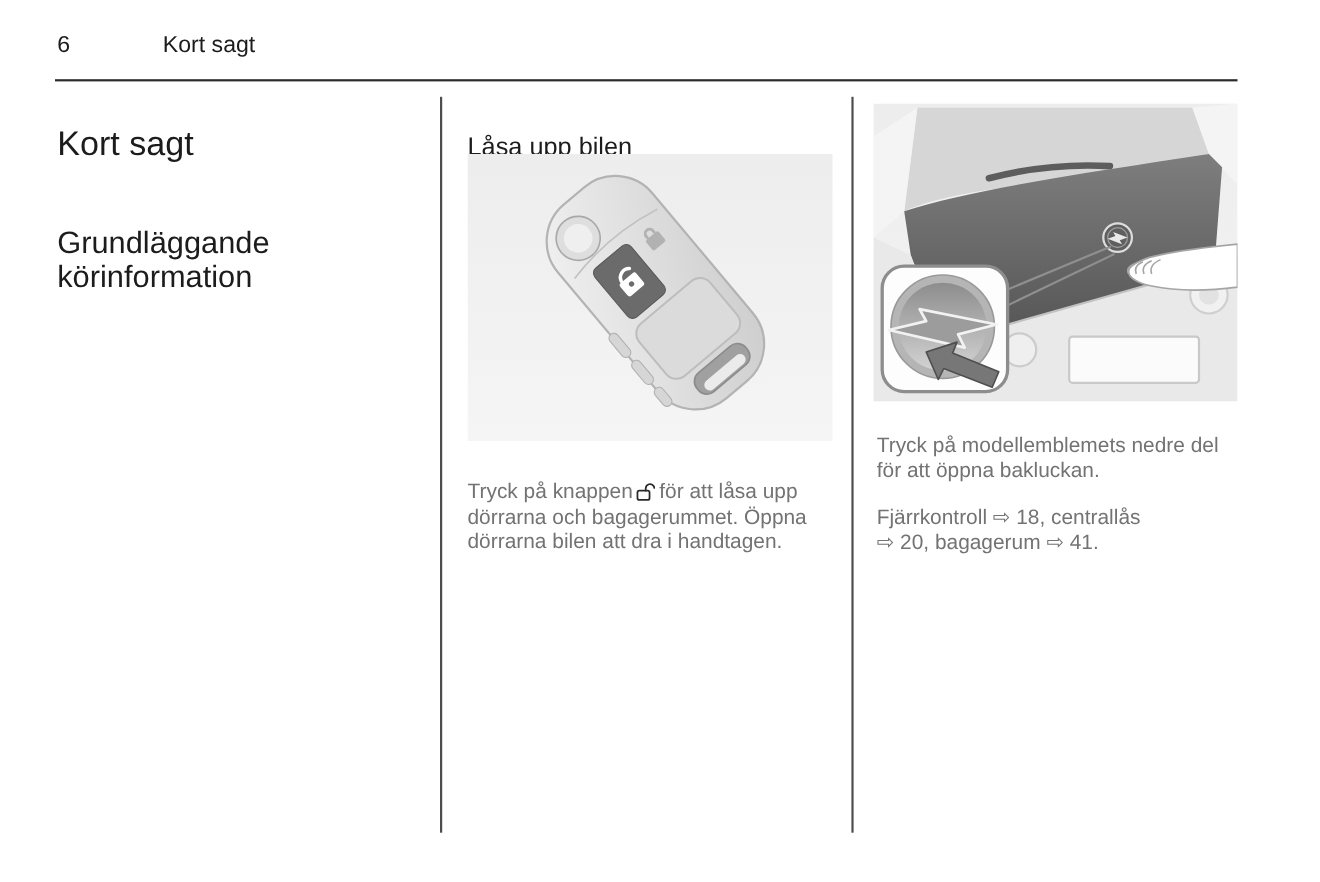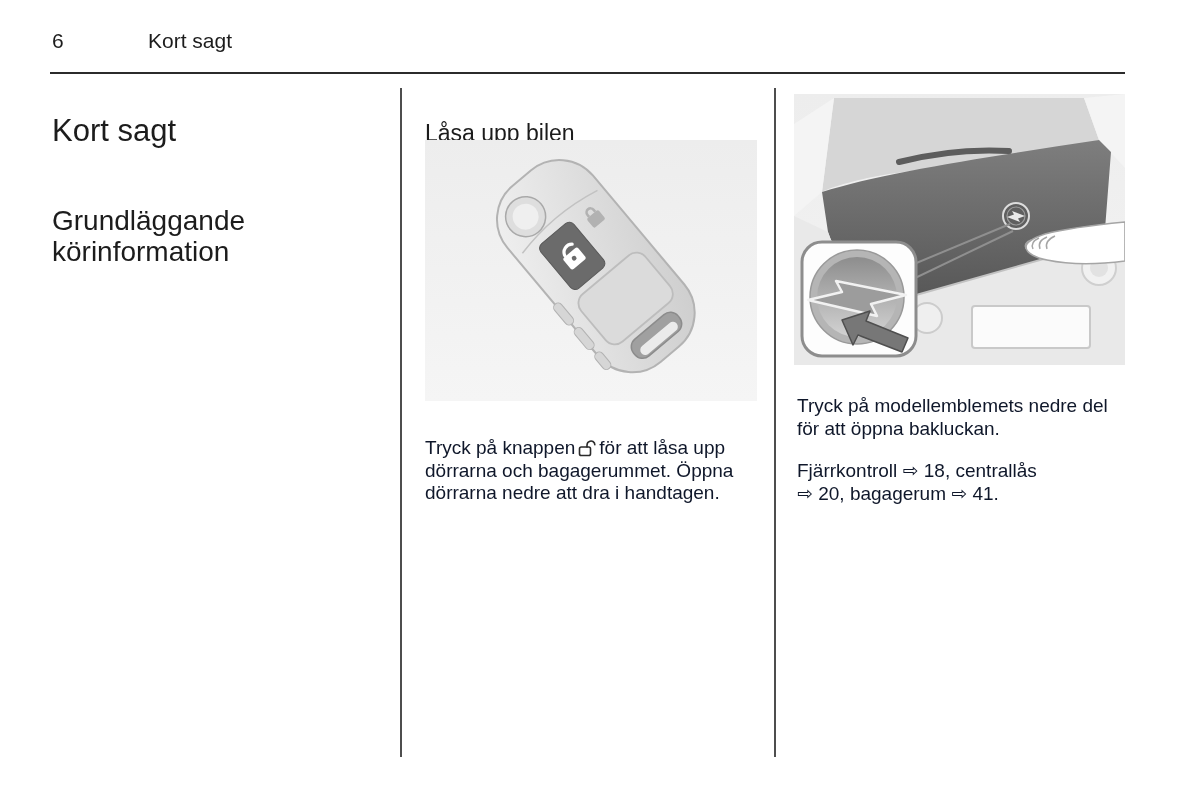--- a/index.html
+++ b/index.html
@@ -16,21 +16,21 @@
   #divider-2{left:774px;}
 
   .chapter-title{position:absolute;left:52px;top:92px;font-size:31px;line-height:36px;font-weight:400;}
   .section-title{position:absolute;left:52px;top:182px;font-size:28px;line-height:31px;font-weight:400;}
 
   .col2-heading{position:absolute;left:425px;top:96px;font-size:23px;line-height:28px;font-weight:400;}
   .figure{position:absolute;display:block;}
   #figure-key{left:425px;top:140px;width:332px;height:261px;}
   #figure-car{left:794px;top:94px;width:331px;height:271px;}
 
-  .body-text{font-size:19px;line-height:22.5px;color:#0f172a;}
+  .body-text{font-size:19px;line-height:22.5px;color:#737373;}
   #col2-paragraph{position:absolute;left:425px;top:418px;width:345px;}
   #col3-paragraph-1{position:absolute;left:797px;top:376px;width:340px;}
   #col3-paragraph-2{position:absolute;left:797px;top:428px;width:340px;margin-top:32px;}
   .inline-icon{display:inline-block;vertical-align:-3px;margin:0 3px;}
 </style>
 </head>
 <body>
 
 <div class="page">
 
@@ -91,21 +91,21 @@
       <rect x="-4" y="182" width="9" height="20" rx="4.5" fill="#d6d6d6" stroke="#b2b2b2"></rect>
     </g>
   </svg>
 
   <p class="body-text" id="col2-paragraph">
     <span>Tryck på knappen</span><svg class="inline-icon" width="18" height="19" viewBox="0 0 18 19">
       <rect x="1.5" y="9" width="11" height="8.5" rx="1.8" fill="none" stroke="#2a2a2a" stroke-width="1.6"></rect>
       <path d="M9,9 v-2 a4,4 0 0 1 7.4,-2 l0.4,1.6" fill="none" stroke="#2a2a2a" stroke-width="1.6" stroke-linecap="round"></path>
     </svg><span>för att låsa upp</span><br>
     <span>dörrarna och bagagerummet. Öppna</span><br>
-    <span>dörrarna nedre att dra i handtagen.</span>
+    <span>dörrarna bilen att dra i handtagen.</span>
   </p>
 
   <svg class="figure" id="figure-car" viewBox="0 0 331 271" xmlns="http://www.w3.org/2000/svg">
     <defs>
       <linearGradient id="figbg2" x1="0" y1="0" x2="0" y2="1">
         <stop offset="0" stop-color="#ededed"></stop>
           <stop offset="1" stop-color="#f3f3f3"></stop>
       </linearGradient>
       <linearGradient id="tailgrad" x1="0" y1="0" x2="0" y2="1">
         <stop offset="0" stop-color="#7e7e7e"></stop>

